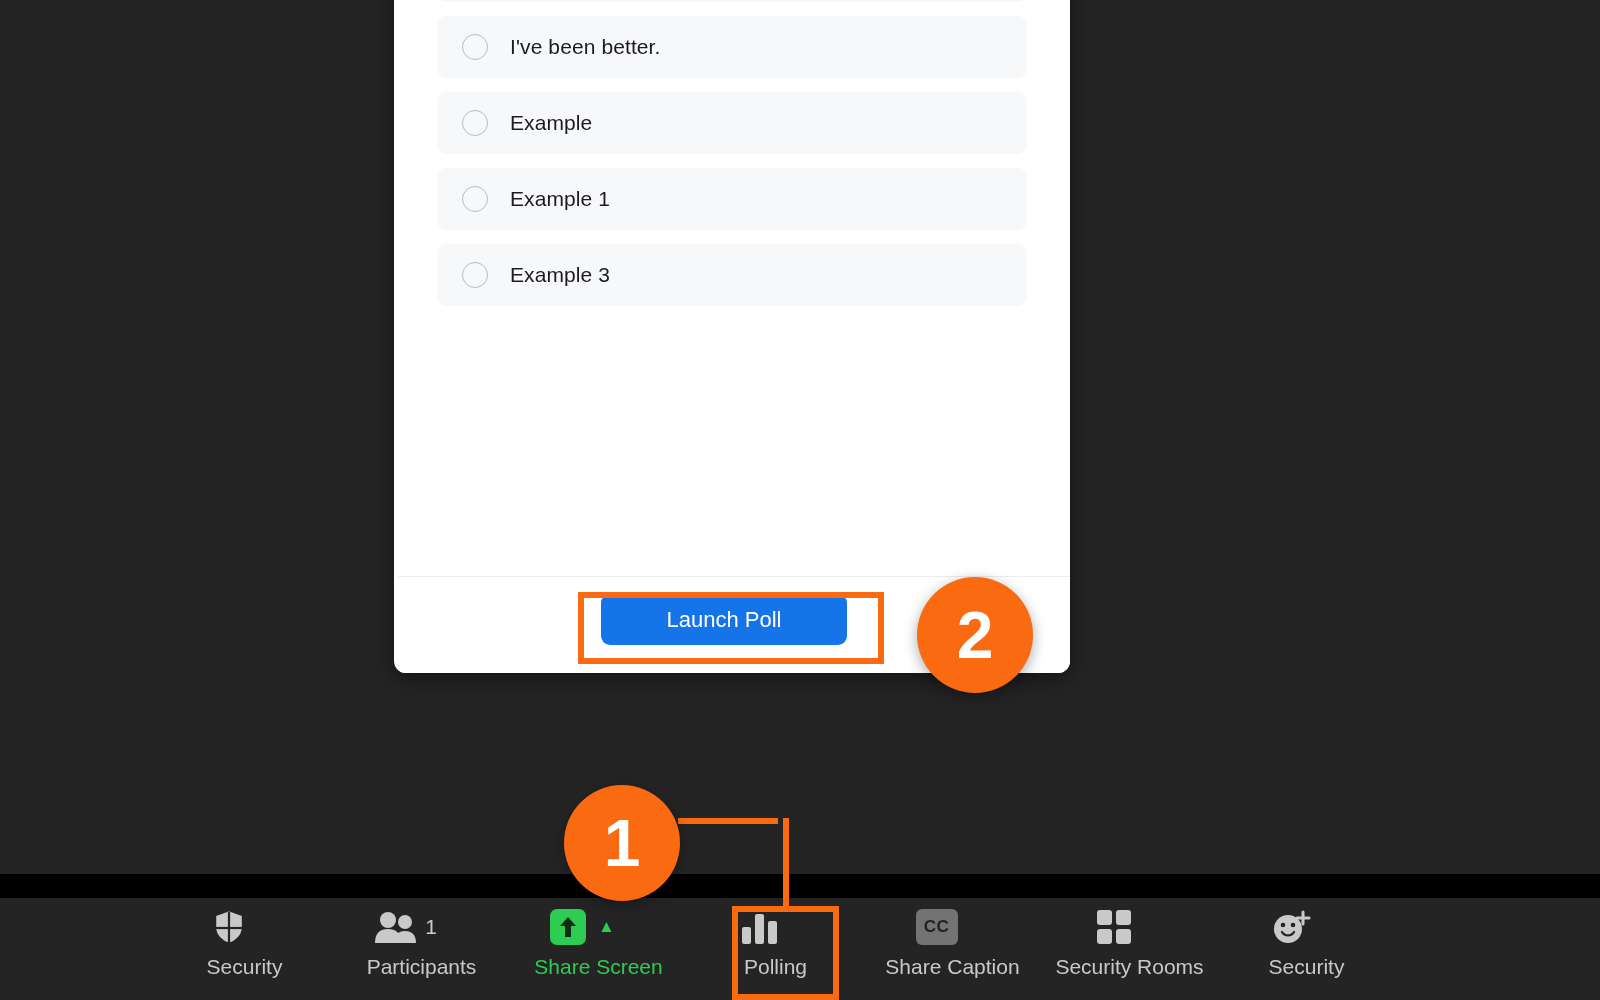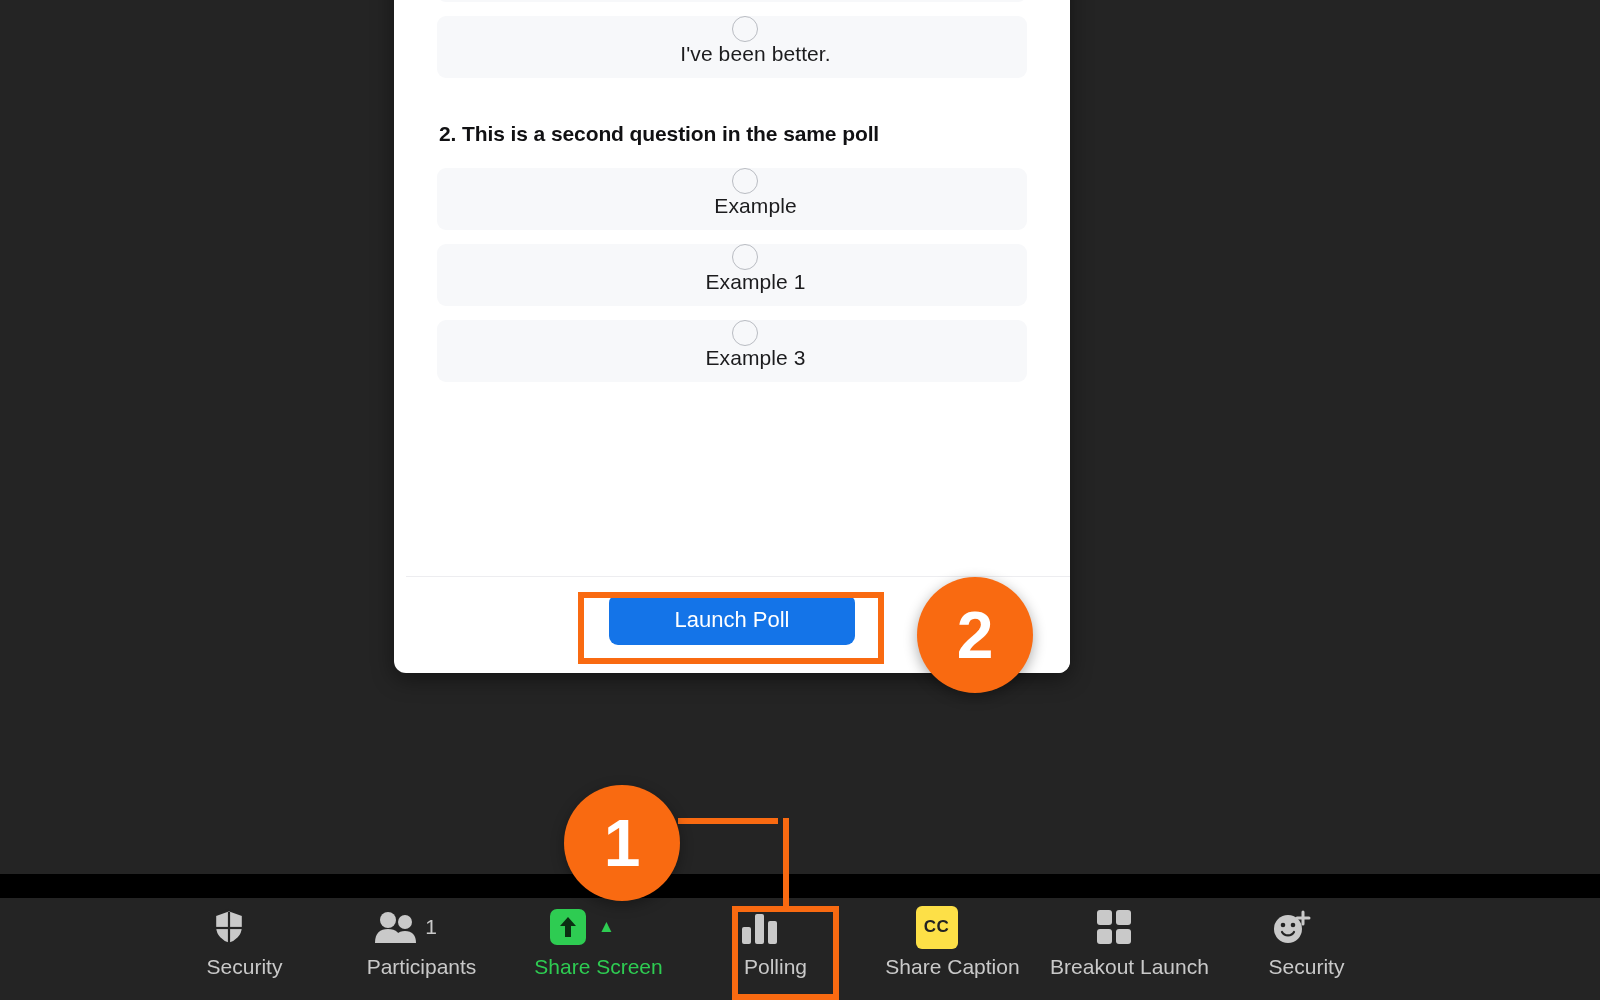--- a/index.html
+++ b/index.html
@@ -40,21 +40,20 @@
   .option-row {
     position: relative;
     height: 62px;
     background: #f7f8fa;
     border-radius: 9px;
     margin-bottom: 14px;
     display: flex;
     align-items: center;
     padding-left: 25px;
     box-sizing: border-box;
-    flex-direction: column;
   }
   .radio {
     width: 26px;
     height: 26px;
     border-radius: 50%;
     border: 1.6px solid #b9bcc2;
     box-sizing: border-box;
     flex: 0 0 auto;
   }
   .option-label {
@@ -67,21 +66,21 @@
     font-size: 21px;
     font-weight: bold;
     color: #111113;
     margin: 44px 0 22px 2px;
     letter-spacing: -0.1px;
   }
 
   
   #poll-footer {
     position: absolute;
-    left: 12px;
+    left: 4px;
     right: 0;
     top: 636px;
     height: 97px;
     background: #ffffff;
     border-top: 1px solid #ededf0;
   }
   #launch-poll-button {
     position: absolute;
     left: 203px;
     top: 17px;
@@ -215,23 +214,23 @@
     margin-left: 7px;
   }
   .share-arrow {
     color: #2ecc52;
     font-size: 17px;
     margin-left: 12px;
     font-weight: bold;
   }
   .cc-box {
     width: 42px;
-    height: 43px;
+    height: 36px;
     border-radius: 6px;
-    background: #fde047;
+    background: #737373;
     color: #222222;
     display: flex;
     align-items: center;
     justify-content: center;
     font-size: 17px;
     font-weight: bold;
     letter-spacing: 0.5px;
   }
   .share-box {
     width: 36px;
@@ -278,21 +277,20 @@
     <div class="option-row">
       
       
     </div>
 
     <div class="option-row">
       <span class="radio"></span>
       <span class="option-label">I've been better.</span>
     </div>
 
-    <div class="question-title">2. This is a second question in the same poll</div>
 
     <div class="option-row">
       <span class="radio"></span>
       <span class="option-label">Example</span>
     </div>
 
     <div class="option-row">
       <span class="radio"></span>
       <span class="option-label">Example 1</span>
     </div>
@@ -373,21 +371,21 @@
 
     <div class="tb-item">
       <div class="tb-icon">
         <span class="grid-icon">
             <i></i>
             <i></i>
             <i></i>
             <i></i>
           </span>
       </div>
-      <div class="tb-label">Breakout Launch</div>
+      <div class="tb-label">Security Rooms</div>
     </div>
 
     <div class="tb-item">
       <div class="tb-icon">
         <svg width="40" height="36" viewBox="0 0 40 36">
           <circle cx="17" cy="20" r="14" fill="#c9c9c9"></circle>
           <circle cx="12" cy="16" r="2.3" fill="#242424"></circle>
           <circle cx="22" cy="16" r="2.3" fill="#242424"></circle>
           <path d="M11 23 C13.5 27.5 20.5 27.5 23 23" stroke="#242424" stroke-width="2.2" fill="none" stroke-linecap="round"></path>
           <path d="M32 3 V15 M26 9 H38" stroke="#c9c9c9" stroke-width="3" stroke-linecap="round"></path>

